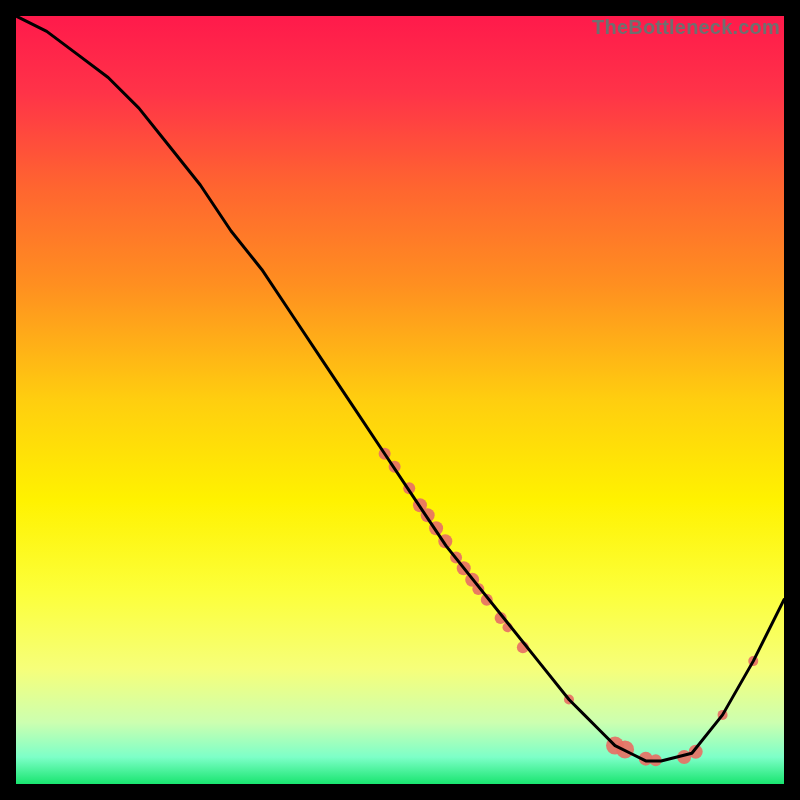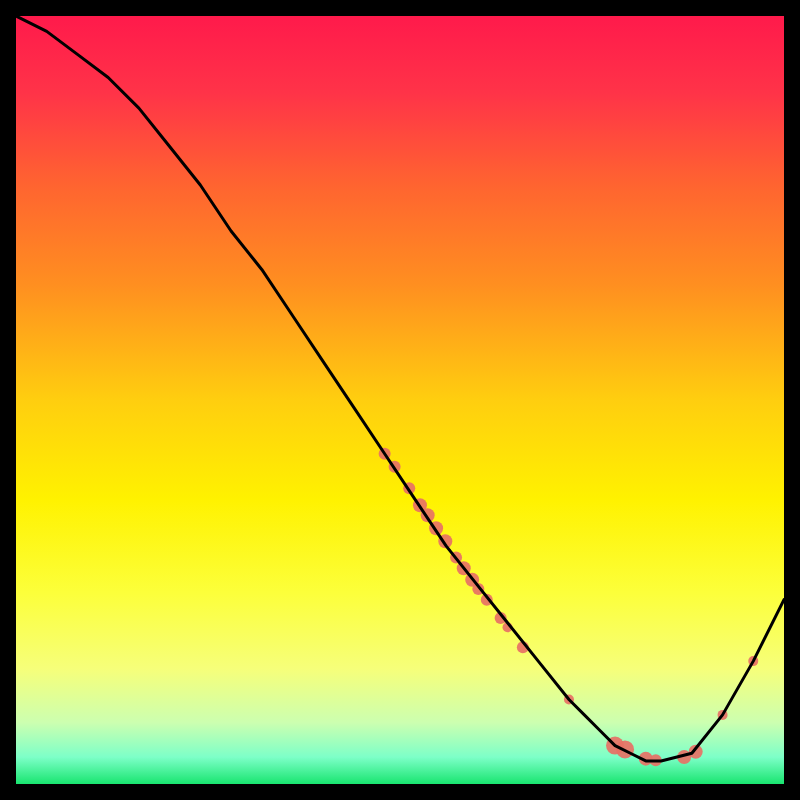--- a/index.html
+++ b/index.html
@@ -79,14 +79,15 @@
           <circle cx="609.02" cy="733.44" r="9" fill="#e77165" fill-opacity="0.92"></circle>
           <circle cx="629.76" cy="742.66" r="7" fill="#e77165" fill-opacity="0.92"></circle>
           <circle cx="639.74" cy="744.19" r="6" fill="#e77165" fill-opacity="0.92"></circle>
           <circle cx="668.16" cy="741.12" r="7" fill="#e77165" fill-opacity="0.92"></circle>
           <circle cx="679.68" cy="735.74" r="7" fill="#e77165" fill-opacity="0.92"></circle>
           <circle cx="706.56" cy="698.88" r="5" fill="#e77165" fill-opacity="0.92"></circle>
           <circle cx="737.28" cy="645.12" r="5" fill="#e77165" fill-opacity="0.92"></circle>
         </g>
       <path id="curve-path" fill="none" d="M0.00 0.00 L30.72 15.36 L61.44 38.40 L92.16 61.44 L122.88 92.16 L153.60 130.56 L184.32 168.96 L215.04 215.04 L245.76 253.44 L276.48 299.52 L307.20 345.60 L337.92 391.68 L368.64 437.76 L399.36 483.84 L430.08 529.92 L460.80 568.32 L491.52 606.72 L522.24 645.12 L552.96 683.52 L568.32 698.88 L583.68 714.24 L599.04 729.60 L614.40 737.28 L629.76 744.96 L645.12 744.96 L675.84 737.28 L706.56 698.88 L737.28 645.12 L768.00 583.68" stroke="#000000" stroke-width="3" stroke-linecap="round" stroke-linejoin="round"></path>
     </svg>
+    <div class="watermark">TheBottleneck.com</div>
   </div>
 </div>
 
 </body></html>

